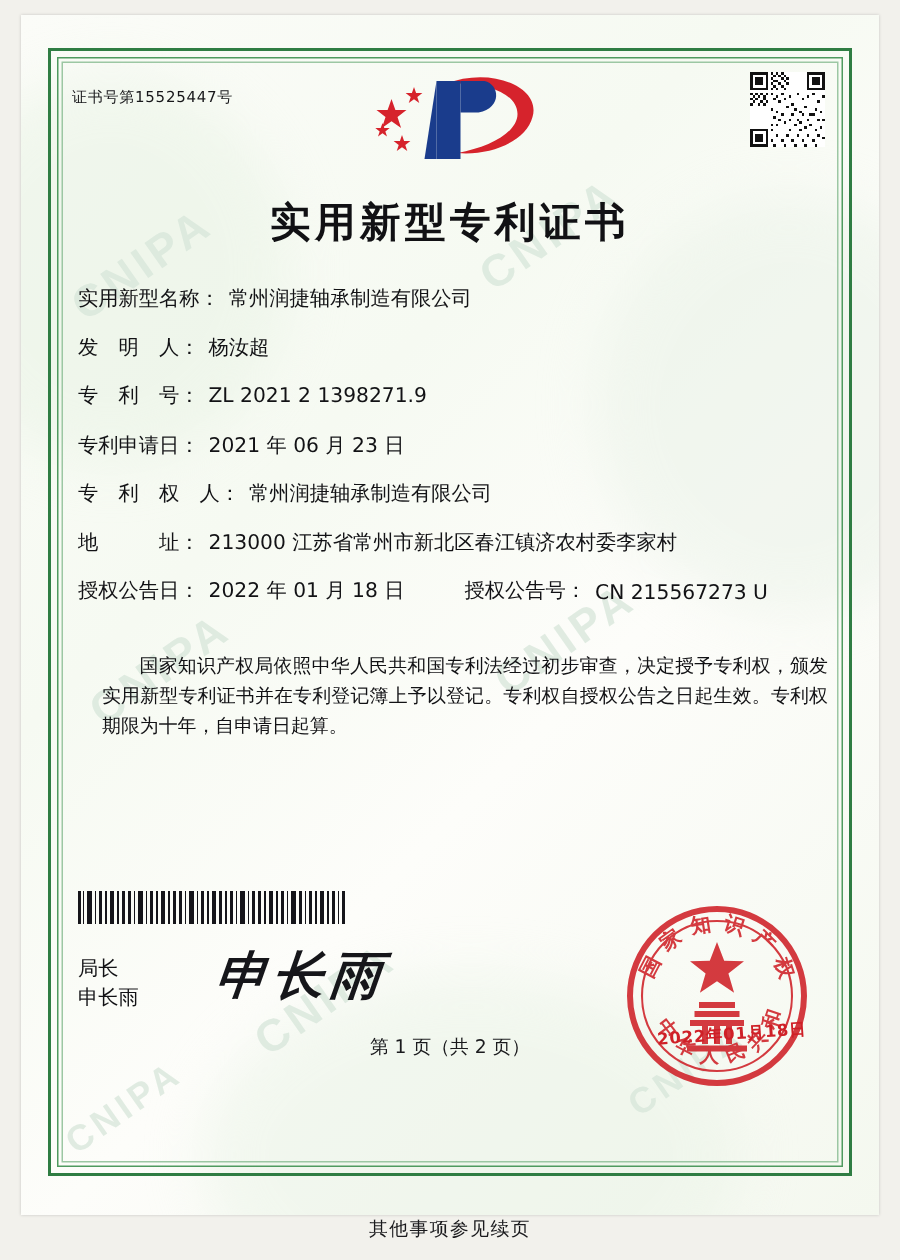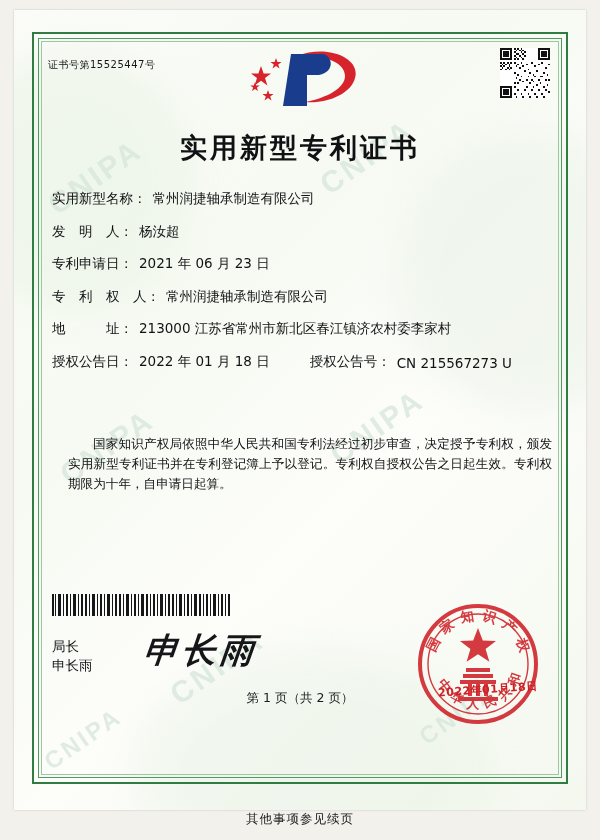--- a/index.html
+++ b/index.html
@@ -442,20 +442,24 @@
     <div class="fields">
       <div class="row">
         <span class="lbl">实用新型名称：</span>
         <span class="val">常州润捷轴承制造有限公司</span>
       </div>
       <div class="row">
         <span class="lbl">发　明　人：</span>
         <span class="val">杨汝超</span>
       </div>
       <div class="row">
+        <span class="lbl">专　利　号：</span>
+        <span class="val">ZL 2021 2 1398271.9</span>
+      </div>
+      <div class="row">
         <span class="lbl">专利申请日：</span>
         <span class="val">2021 年 06 月 23 日</span>
       </div>
       <div class="row">
         <span class="lbl">专　利　权　人：</span>
         <span class="val">常州润捷轴承制造有限公司</span>
       </div>
       <div class="row">
         <span class="lbl">地　　　址：</span>
         <span class="val">213000 江苏省常州市新北区春江镇济农村委李家村</span>

